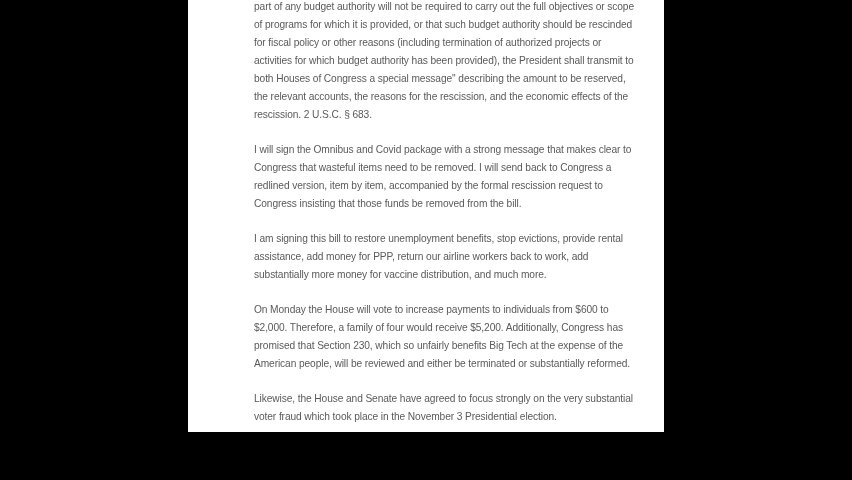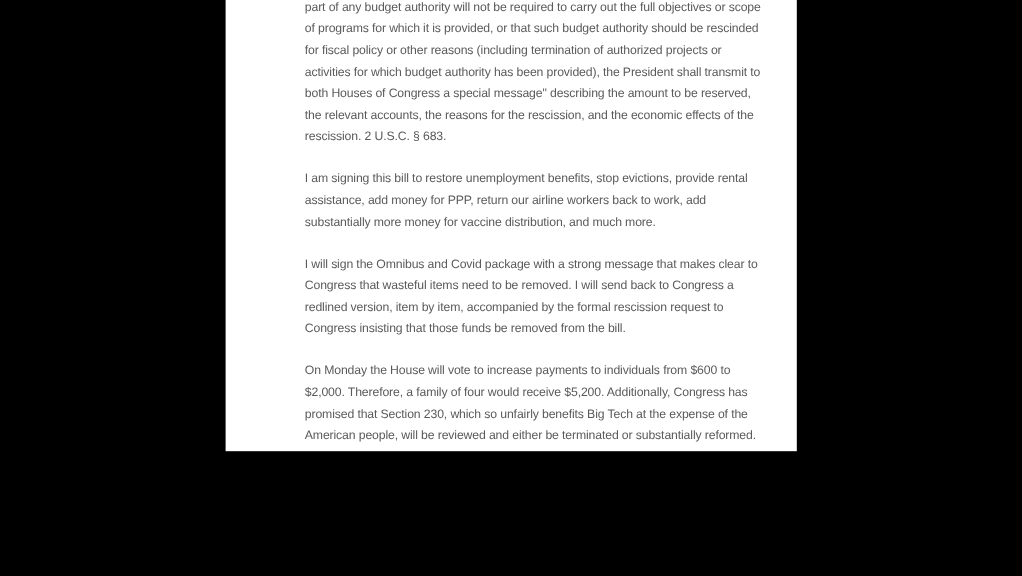--- a/index.html
+++ b/index.html
@@ -4,21 +4,21 @@
 <style>
   html, body { margin: 0; padding: 0; }
   body {
     width: 852px; height: 480px; overflow: hidden;
     background: #000000;
     position: relative;
   }
   .page {
     position: absolute;
     left: 188px; top: 0;
-    width: 476px; height: 376px;
+    width: 476px; height: 432px;
     background: #ffffff;
     overflow: hidden;
   }
   .content {
     position: absolute;
     left: 66px; top: -2px;
     width: 380px;
     font-family: "Liberation Sans", sans-serif;
     font-size: 10.2px;
     line-height: 18px;
@@ -28,17 +28,18 @@
     margin: 0 0 17px 0;
     letter-spacing: -0.1px;
   }
 </style>
 </head>
 <body>
 
 <div class="page">
   <div class="content">
     <p>part of any budget authority will not be required to carry out the full objectives or scope of programs for which it is provided, or that such budget authority should be rescinded for fiscal policy or other reasons (including termination of authorized projects or activities for which budget authority has been provided), the President shall transmit to both Houses of Congress a special message" describing the amount to be reserved, the relevant accounts, the reasons for the rescission, and the economic effects of the rescission. 2 U.S.C. § 683.</p>
+    <p>I will sign the Omnibus and Covid package with a strong message that makes clear to Congress that wasteful items need to be removed. I will send back to Congress a redlined version, item by item, accompanied by the formal rescission request to Congress insisting that those funds be removed from the bill.</p>
     <p>I am signing this bill to restore unemployment benefits, stop evictions, provide rental assistance, add money for PPP, return our airline workers back to work, add substantially more money for vaccine distribution, and much more.</p>
-    <p>I will sign the Omnibus and Covid package with a strong message that makes clear to Congress that wasteful items need to be removed. I will send back to Congress a redlined version, item by item, accompanied by the formal rescission request to Congress insisting that those funds be removed from the bill.</p>
     <p>On Monday the House will vote to increase payments to individuals from $600 to $2,000. Therefore, a family of four would receive $5,200. Additionally, Congress has promised that Section 230, which so unfairly benefits Big Tech at the expense of the American people, will be reviewed and either be terminated or substantially reformed.</p>
+    <p>Likewise, the House and Senate have agreed to focus strongly on the very substantial voter fraud which took place in the November 3 Presidential election.</p>
   </div>
 </div>
 
 </body></html>

